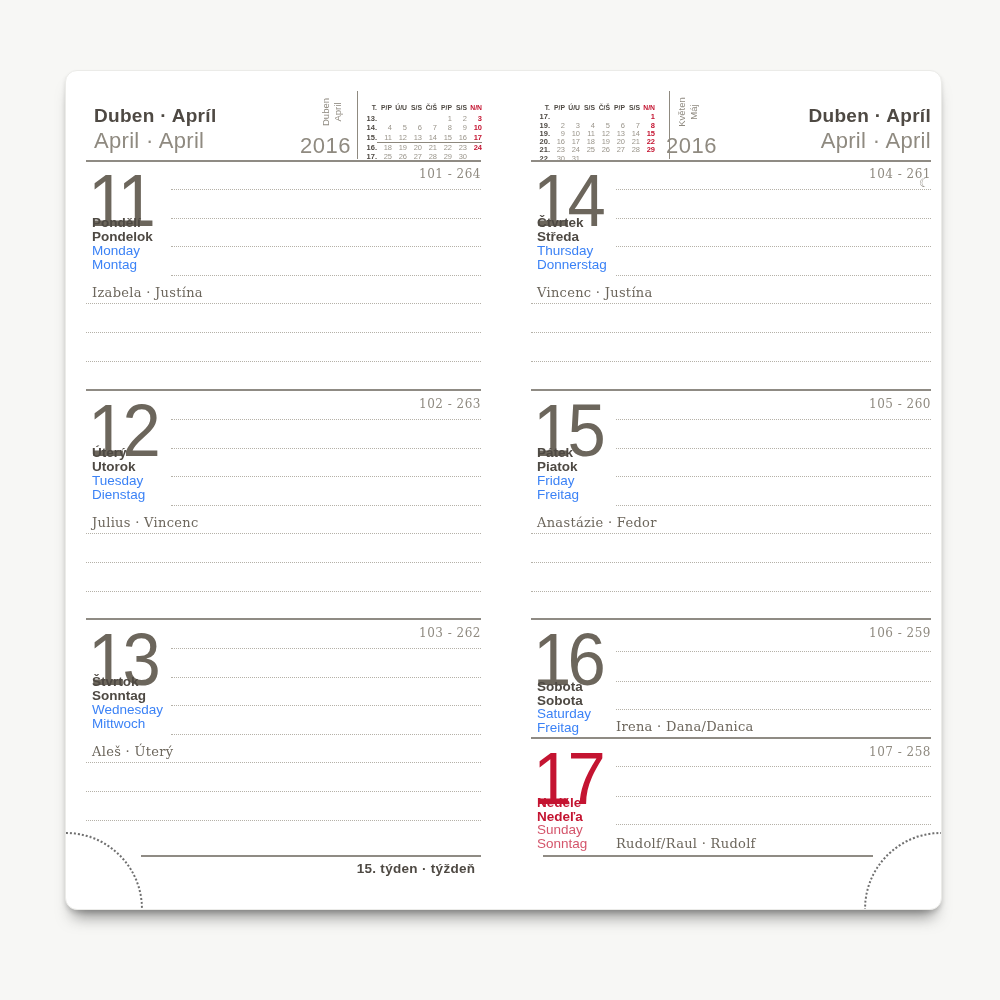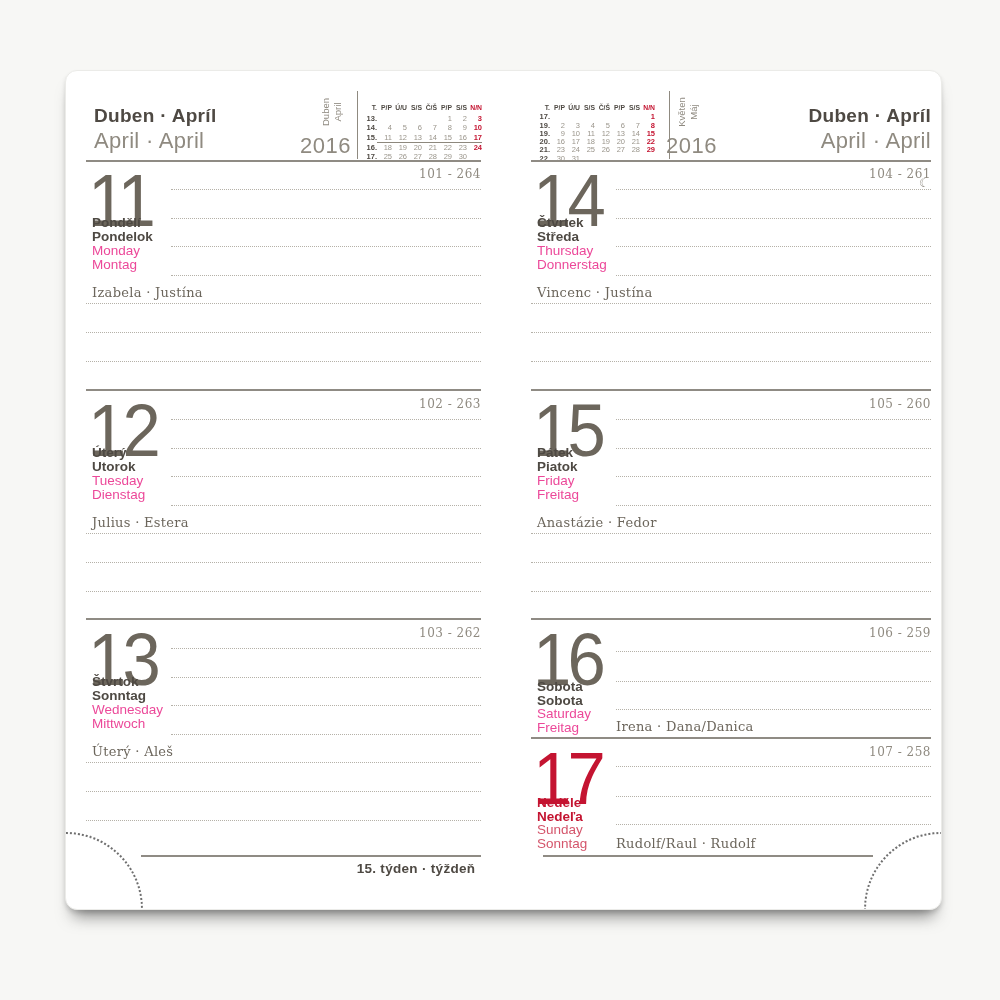--- a/index.html
+++ b/index.html
@@ -39,21 +39,21 @@
   .mc-day.u{border-bottom:1px solid #8d887d;}
 
   
   .block{position:absolute;left:0;right:0;}
   .rule-b{border-bottom:2px solid #8f8b84;}
   .pgref{position:absolute;top:6px;right:0;font-family:"DejaVu Serif",serif;font-size:12px;color:#8f8a80;letter-spacing:.5px;}
   .bignum{position:absolute;top:0;left:2px;font-size:74px;line-height:1.08;color:#6c665c;letter-spacing:-4px;transform:scaleX(.93);transform-origin:left top;}
   .names{position:absolute;left:6px;top:55px;font-size:13.5px;line-height:14px;}
   .names.tight{line-height:13.5px;}
   .names .b{font-weight:bold;color:#4e4943;}
-  .names .l{color:#ec4899;}
+  .names .l{color:#3b82f6;}
   .red .bignum{color:#c41431;}
   .red .names .b{color:#c41431;}
   .red .names .l{color:#d4556b;}
   .nameday{position:absolute;left:6px;top:124px;font-family:"DejaVu Serif",serif;font-size:13px;color:#6c665c;letter-spacing:.3px;}
   .dls,.dlf{position:absolute;right:0;border-bottom:1px dotted #b5b1a8;height:0;}
   .dls{left:85px;} .dlf{left:0;}
   .moon{position:absolute;top:15px;right:1px;font-size:12px;color:#8f8a80;transform:scaleX(-1);}
 
   .bottom-rule{position:absolute;top:784px;height:2px;background:#8f8b84;}
   .br-l{left:55px;width:340px;}
@@ -170,40 +170,40 @@
       <div class="dls" style="top:28px"></div>
       <div class="dls" style="top:57px"></div>
       <div class="dls" style="top:85px"></div>
       <div class="dls" style="top:114px"></div>
       <div class="names">
         <div class="b">Úterý</div>
         <div class="b">Utorok</div>
         <div class="l">Tuesday</div>
         <div class="l">Dienstag</div>
       </div>
-      <div class="nameday">Julius · Estera</div>
+      <div class="nameday">Julius · Vincenc</div>
       <div class="dlf" style="top:142px"></div>
       <div class="dlf" style="top:171px"></div>
       <div class="dlf" style="top:200px"></div>
     </div>
 
     <div class="block" style="top:549px;height:235px;">
       <div class="pgref">103 - 262</div>
       <div class="bignum">13</div>
       <div class="dls" style="top:28px"></div>
       <div class="dls" style="top:57px"></div>
       <div class="dls" style="top:85px"></div>
       <div class="dls" style="top:114px"></div>
       <div class="names">
         <div class="b">Štvrtok</div>
         <div class="b">Sonntag</div>
         <div class="l">Wednesday</div>
         <div class="l">Mittwoch</div>
       </div>
-      <div class="nameday">Úterý · Aleš</div>
+      <div class="nameday">Aleš · Úterý</div>
       <div class="dlf" style="top:142px"></div>
       <div class="dlf" style="top:171px"></div>
       <div class="dlf" style="top:200px"></div>
     </div>
 
     <div class="bottom-rule br-l"></div>
   </div>
 
   <div class="col col-right">
     <div class="hdr">

